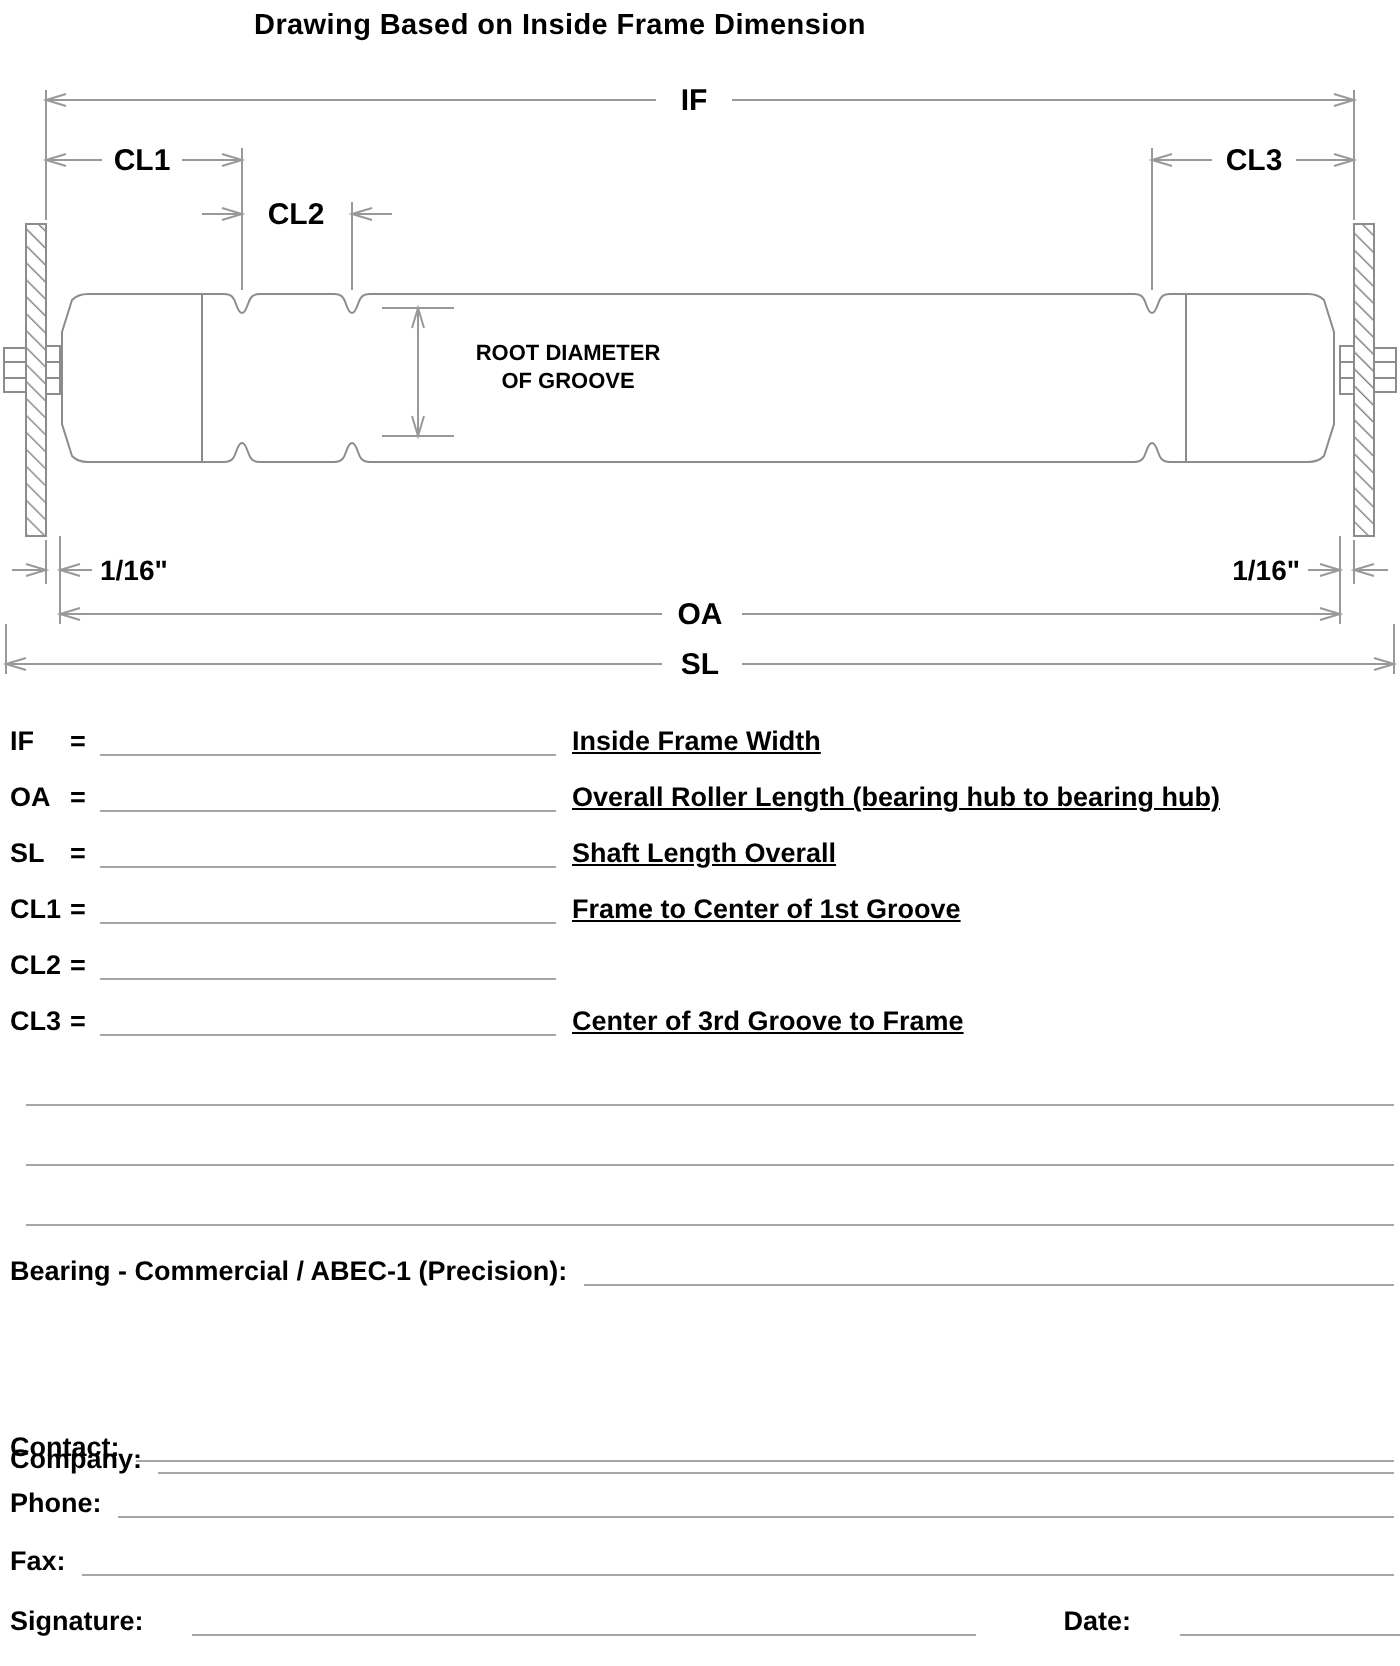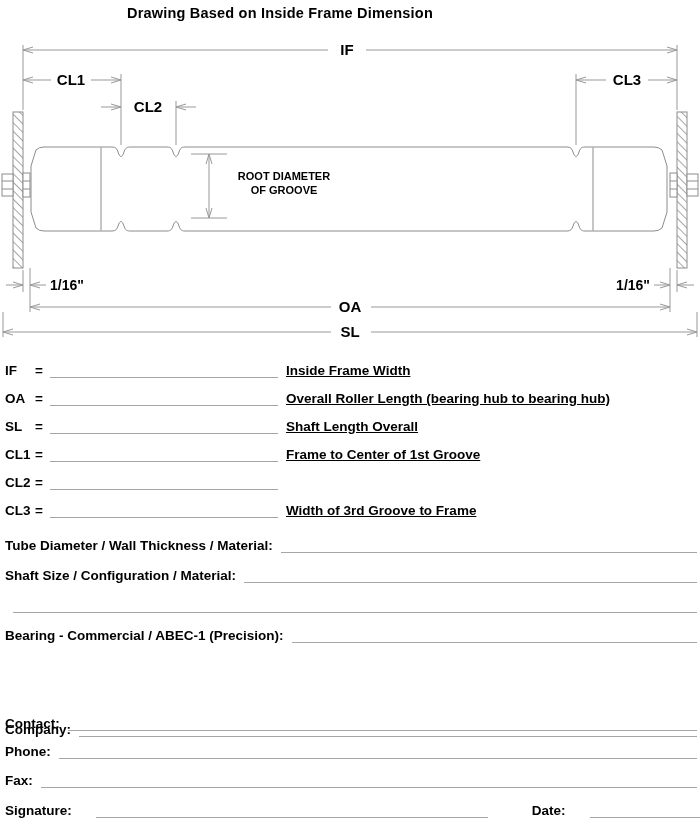--- a/index.html
+++ b/index.html
@@ -186,29 +186,27 @@
 </div>
 <div class="row dimrow" style="top:476px">
   <span class="code">CL2</span>
   <span class="eq">=</span>
   <span class="blank dim-blank"></span>
 </div>
 <div class="row dimrow" style="top:504px">
   <span class="code">CL3</span>
   <span class="eq">=</span>
   <span class="blank dim-blank"></span>
-  <span class="desc">Width of 3rd Groove to Frame</span>
+  <span class="desc">Center of 3rd Groove to Frame</span>
 </div>
 
 <div class="row specrow" style="top:539px">
-  <span>Tube Diameter / Wall Thickness / Material:</span>
   <span class="blank flex-blank"></span>
 </div>
 <div class="row specrow" style="top:569px">
-  <span>Shaft Size / Configuration / Material:</span>
   <span class="blank flex-blank"></span>
 </div>
 <div class="row specrow" style="top:599px">
   <span class="blank flex-blank"></span>
 </div>
 <div class="row specrow" style="top:629px">
   <span>Bearing - Commercial / ABEC-1 (Precision):</span>
   <span class="blank flex-blank"></span>
 </div>
 

